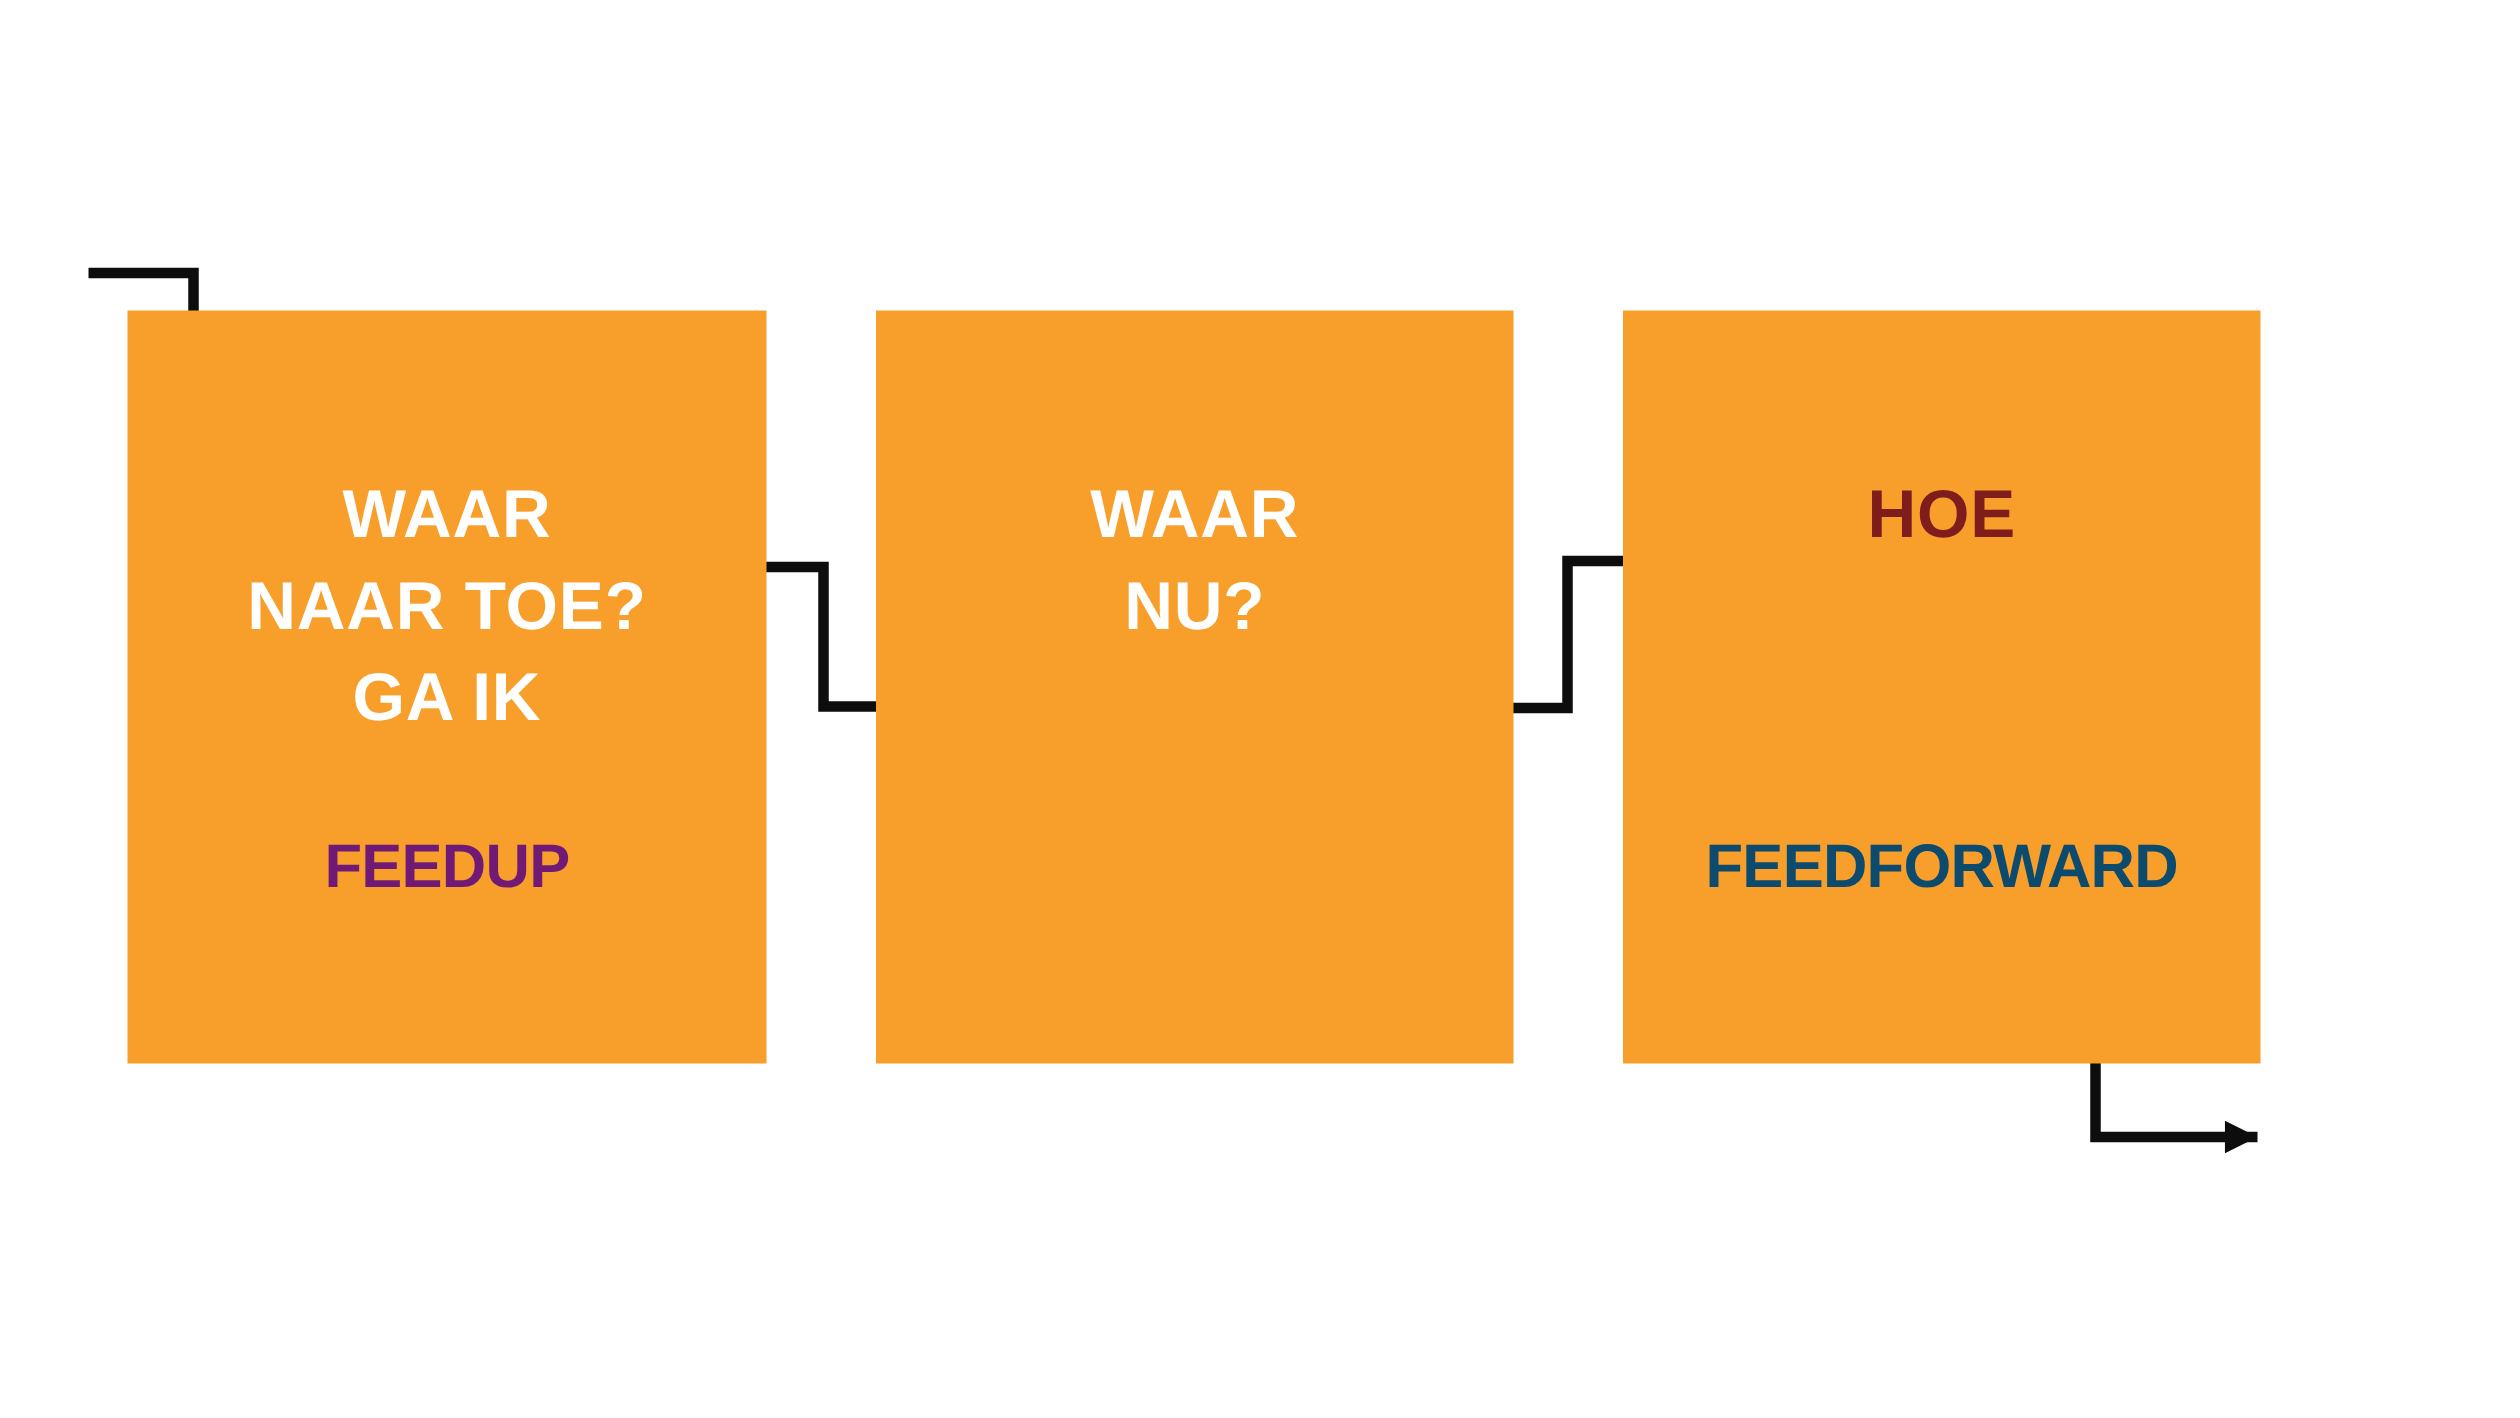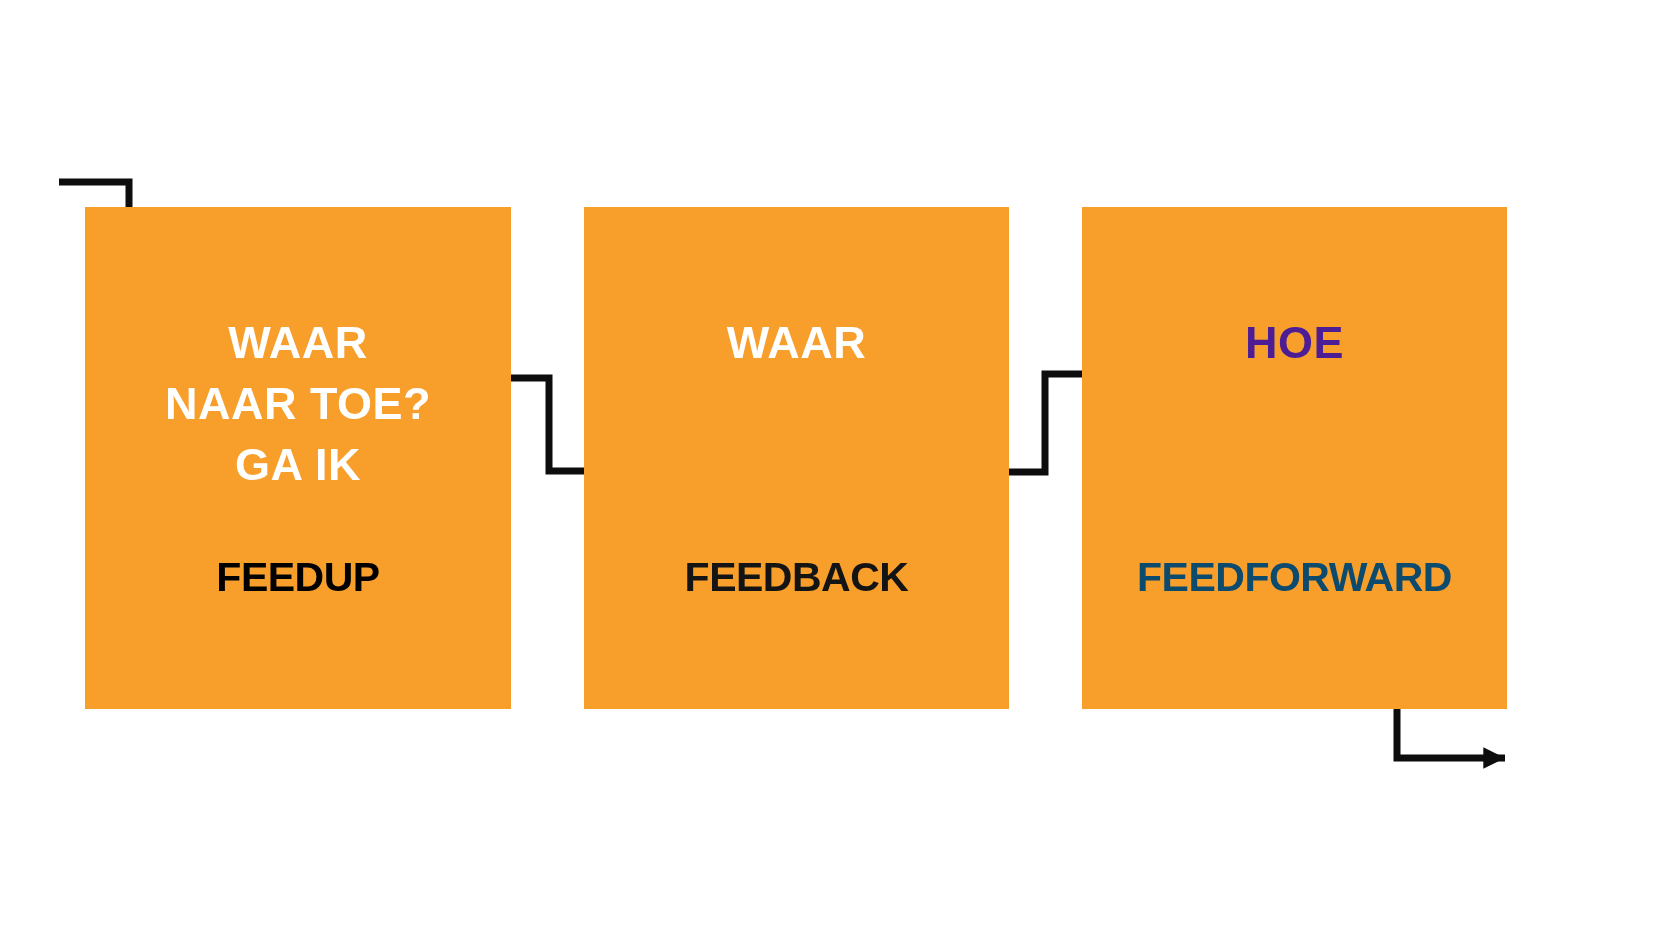--- a/index.html
+++ b/index.html
@@ -78,30 +78,30 @@
       <polyline points="900,472 1045,472 1045,374 1190,374" fill="none" stroke="#0d0d0d" stroke-width="7" stroke-linejoin="miter" marker-end="url(#ah)"></polyline>
       <polyline points="1288,621 1397,621 1397,758 1505,758" fill="none" stroke="#0d0d0d" stroke-width="7" stroke-linejoin="miter" marker-end="url(#ah)"></polyline>
     </svg>
 
   <div class="box box-1" style="background: rgb(247, 158, 43);">
     <div class="question" style="color: rgb(255, 255, 255);">
       <span class="qline">WAAR</span>
       <span class="qline">NAAR TOE?</span>
       <span class="qline">GA IK</span>
     </div>
-    <div class="label" style="color: #000000;">FEEDUP</div>
+    <div class="label" style="color: #701a75;">FEEDUP</div>
   </div>
 
   <div class="box box-2" style="background: rgb(247, 158, 43);">
     <div class="question" style="color: rgb(255, 255, 255);">
       <span class="qline">WAAR</span>
+      <span class="qline">NU?</span>
     </div>
-    <div class="label" style="color: rgb(20, 20, 20);">FEEDBACK</div>
   </div>
 
   <div class="box box-3" style="background: rgb(247, 158, 43);">
-    <div class="question" style="color: #4c1d95;">
+    <div class="question" style="color: #7f1d1d;">
       <span class="qline">HOE</span>
     </div>
     <div class="label" style="color: #0c4a6e;">FEEDFORWARD</div>
   </div>
 
 </div>
 
 </body></html>

